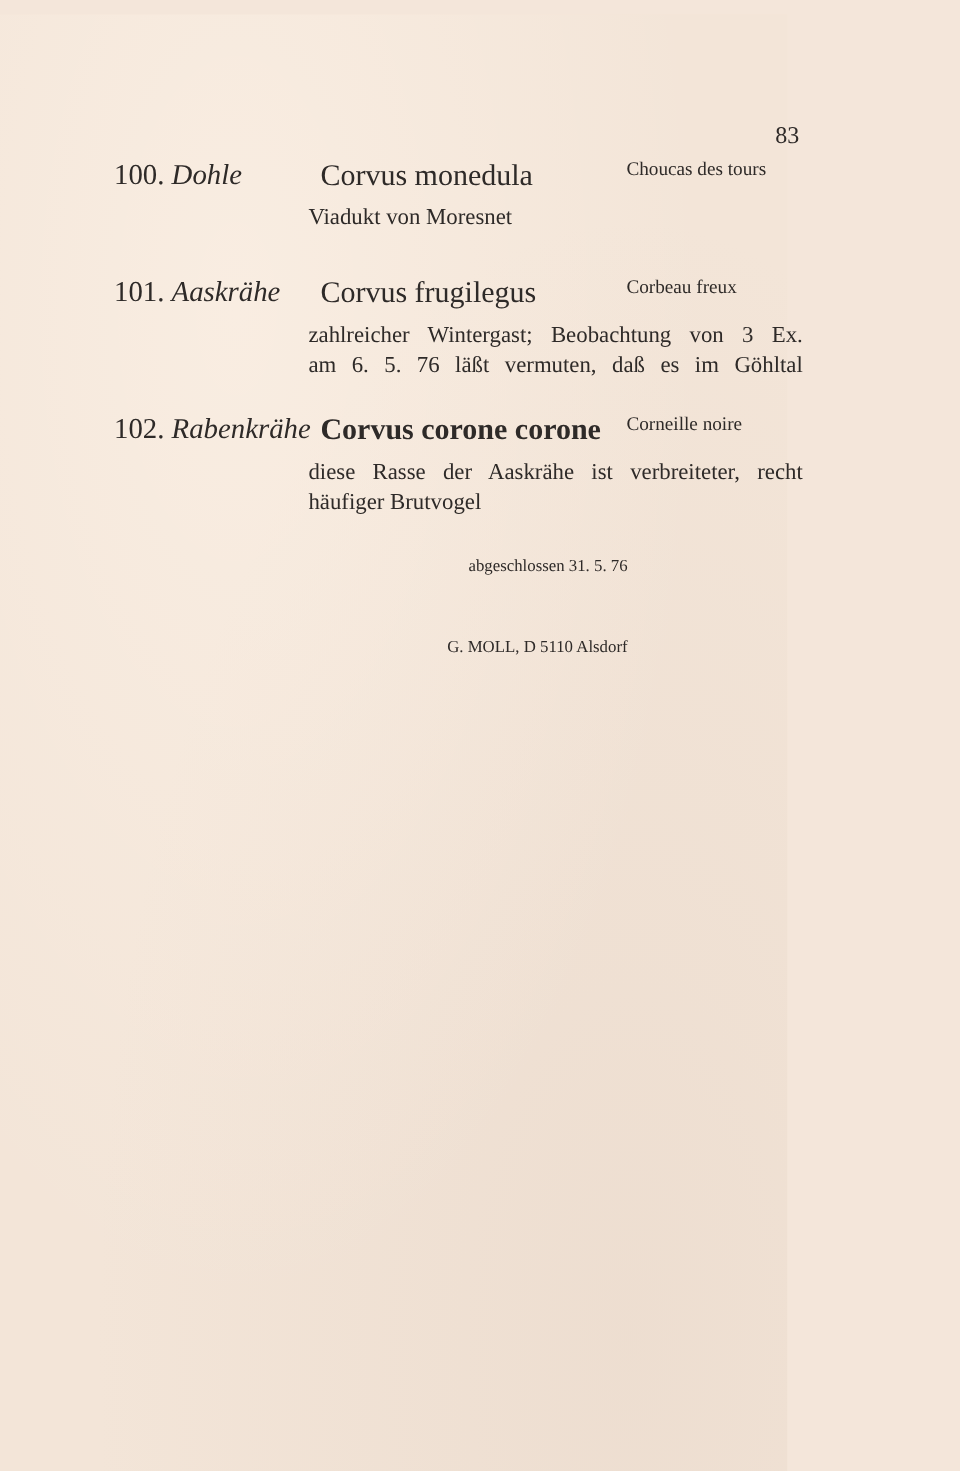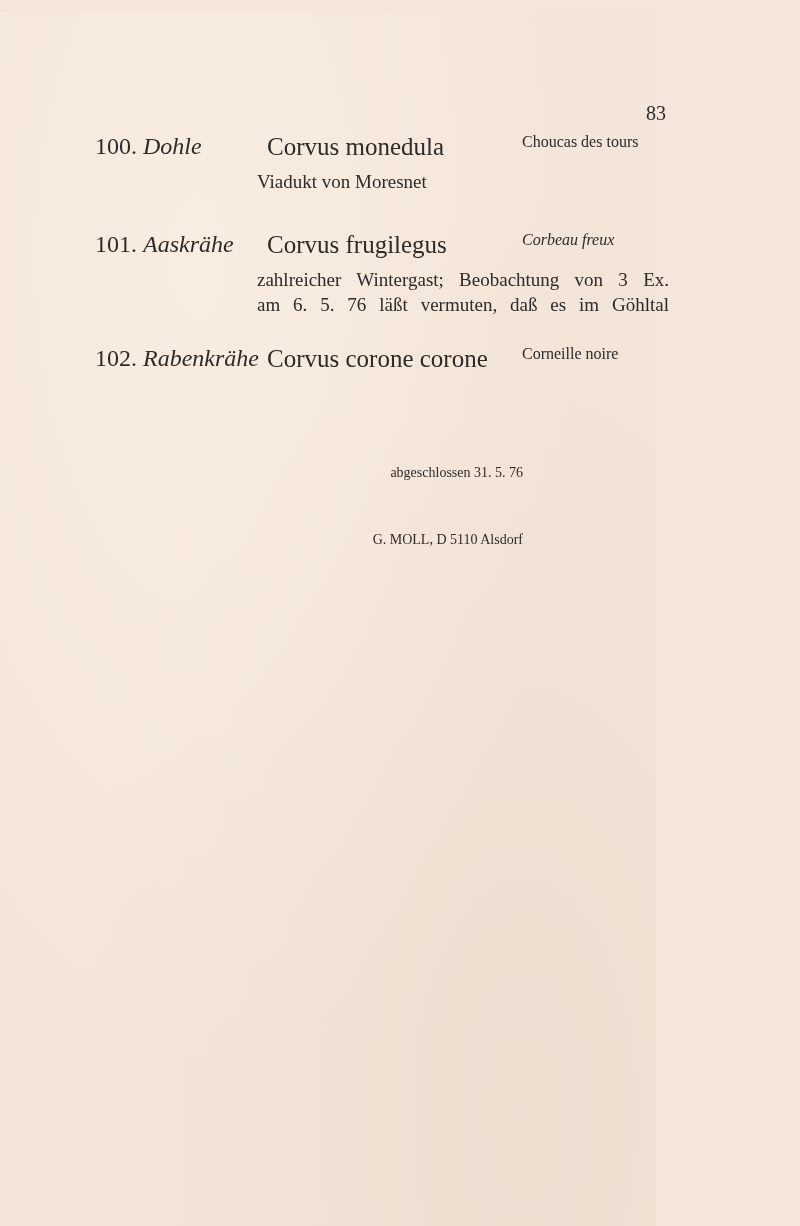--- a/index.html
+++ b/index.html
@@ -69,29 +69,33 @@
   <div class="col-fr" style="top:121px;">Choucas des tours</div>
   <div class="note" style="top:157px;">
     <span class="note-line last">Viadukt von Moresnet</span>
   </div>
 
   <div class="entry-head" style="left:95px; top:219px;">
     <span class="num">101.</span>
     <span class="ital">Aaskrähe</span>
   </div>
   <div class="col-latin" style="top:219px;">Corvus frugilegus</div>
-  <div class="col-fr" style="top:219px;font-style:italic;">Corbeau freux</div>
+  <div class="col-fr" style="top:219px;">Corbeau freux</div>
   <div class="note" style="top:255px;">
     <span class="note-line">zahlreicher Wintergast; Beobachtung von 3 Ex.</span>
     <span class="note-line">am 6. 5. 76 läßt vermuten, daß es im Göhltal</span>
   </div>
 
   <div class="entry-head" style="left:95px; top:333px;">
     <span class="num">102.</span>
     <span class="ital">Rabenkrähe</span>
   </div>
-  <div class="col-latin" style="top:333px;">Corvus corone corone</div>
+  <div class="col-latin" style="top:333px;font-weight:bold;">Corvus corone corone</div>
   <div class="col-fr" style="top:333px;">Corneille noire</div>
+  <div class="note" style="top:369px;">
+    <span class="note-line">diese Rasse der Aaskrähe ist verbreiteter, recht</span>
+    <span class="note-line last">häufiger Brutvogel</span>
+  </div>
 
   <div class="sig" style="top:453px;">abgeschlossen 31. 5. 76</div>
   <div class="sig" style="top:520px;">G. MOLL, D 5110 Alsdorf</div>
 
 </div>
 
 </body></html>

